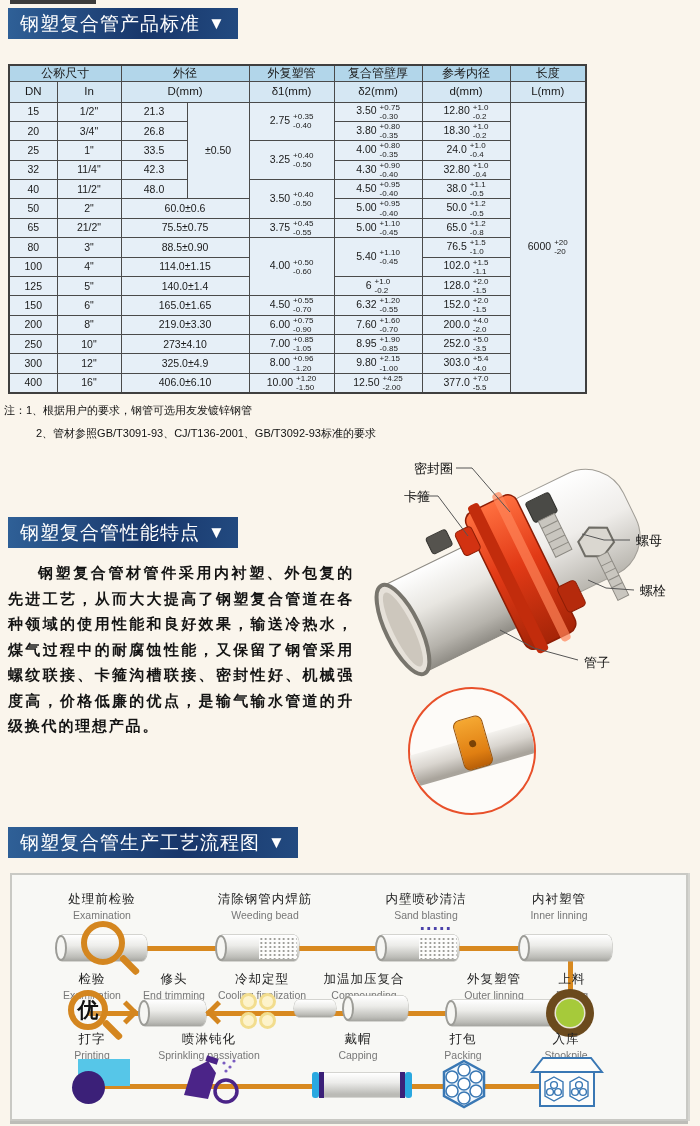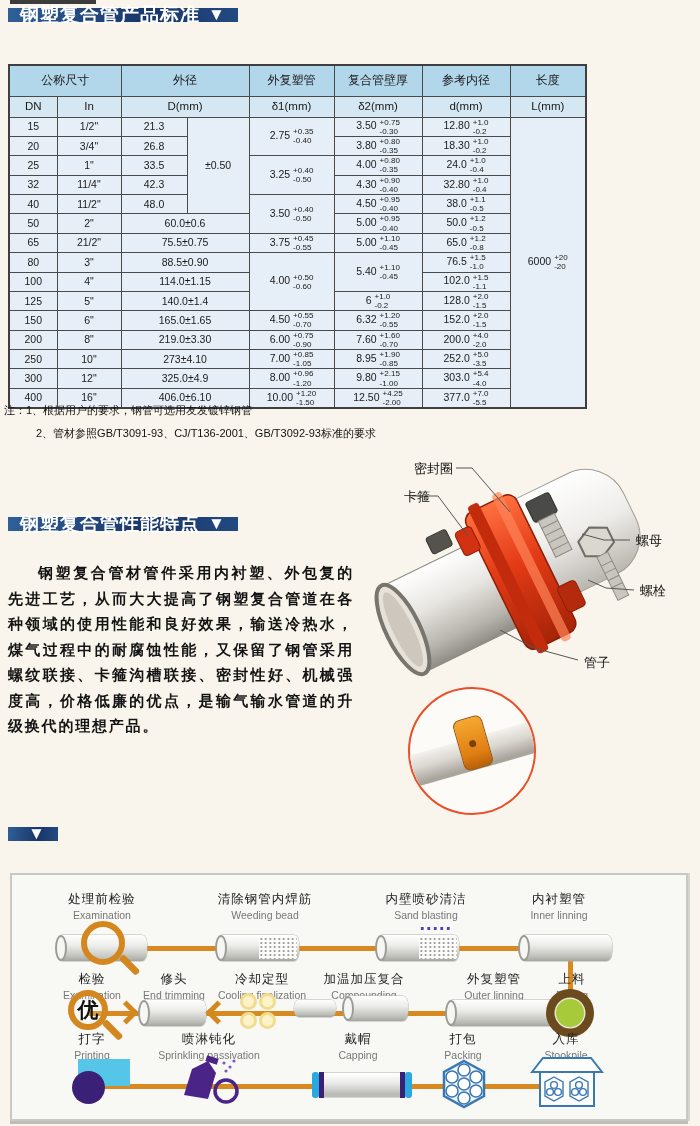--- a/index.html
+++ b/index.html
@@ -1,36 +1,36 @@
 <!DOCTYPE html>
 <html><head>
 <meta charset="utf-8">
 <style>
   * { margin:0; padding:0; box-sizing:border-box; }
   html,body { width:700px; height:1126px; }
   body { position:relative; background:#faf5ec; font-family:"Liberation Sans", sans-serif; overflow:hidden; }
 
   
-  .banner { position:absolute; left:8px; height:14px; color:#fff; font-weight:bold;
+  .banner { position:absolute; left:8px; height:31px; color:#fff; font-weight:normal;
     font-size:19px; letter-spacing:1px; display:flex; align-items:center; padding:0 12px;
     background:linear-gradient(95deg,#2f6097 0%,#18366a 60%,#224a80 100%);
     font-family:"Liberation Serif", serif; white-space:nowrap; }
   .banner .arrow { font-size:17px; margin-left:8px; font-family:"Liberation Sans",sans-serif; }
   #banner1 { top:8px; }
   #banner2 { top:517px; }
   #banner3 { top:827px; }
 
   .top-strip { position:absolute; left:10px; top:0; width:86px; height:4px; background:#3c3c3c; }
 
   
   .spec-table { position:absolute; left:8px; top:64px; width:578px; border-collapse:collapse;
     background:#e6eff7; border:2px solid #3f3f3f; table-layout:fixed; }
   .spec-table th, .spec-table td { border:1px solid #4a4a4a; text-align:center; vertical-align:middle;
     font-size:10.5px; color:#1a1a1a; padding:0; height:19px; line-height:1.05; }
-  .spec-table tr.h1 th { background:#b2d6ea; font-size:12px; font-weight:normal; height:31px; }
+  .spec-table tr.h1 th { background:#b2d6ea; font-size:12px; font-weight:normal; height:16px; }
   .spec-table tr.h2 th { background:#d5e7f3; font-size:11.5px; font-weight:normal; height:21px; }
   .spec-table .v { margin-right:3px; }
   .spec-table .tol { display:inline-flex; flex-direction:column; vertical-align:middle;
     font-size:8px; line-height:1.15; text-align:left;justify-content:center; }
   .spec-table .tol i { font-style:normal; }
 
   
   .notes { position:absolute; left:4px; top:399px; font-size:11px; color:#111; line-height:23px; font-weight:500; }
   .notes .l2 { padding-left:32px; }
 
@@ -454,20 +454,21 @@
   <div class="dlabel" style="left:288px; top:130px;">螺栓</div>
   <div class="dlabel" style="left:232px; top:202px;">管子</div>
 </div>
 
 <div class="photo-circle">
   <div class="photo-pipe"></div>
   <div class="photo-clamp"></div>
 </div>
 
 <div class="banner" id="banner3">
+  <span>钢塑复合管生产工艺流程图</span>
   <span class="arrow">▼</span>
 </div>
 
 <div class="flowbox">
   <div class="fline" style="left:58px;  top:71px;  width:524px; height:5px;"></div>
   <div class="fline" style="left:556px; top:74px;  width:5px;  height:44px;"></div>
   <div class="fline" style="left:76px;  top:136px; width:482px; height:5px;"></div>
   <div class="fline" style="left:80px;  top:209px; width:478px; height:5px;"></div>
   <div id="flow-steps">
       <div class="step-label" style="left:90px;top:16px">

